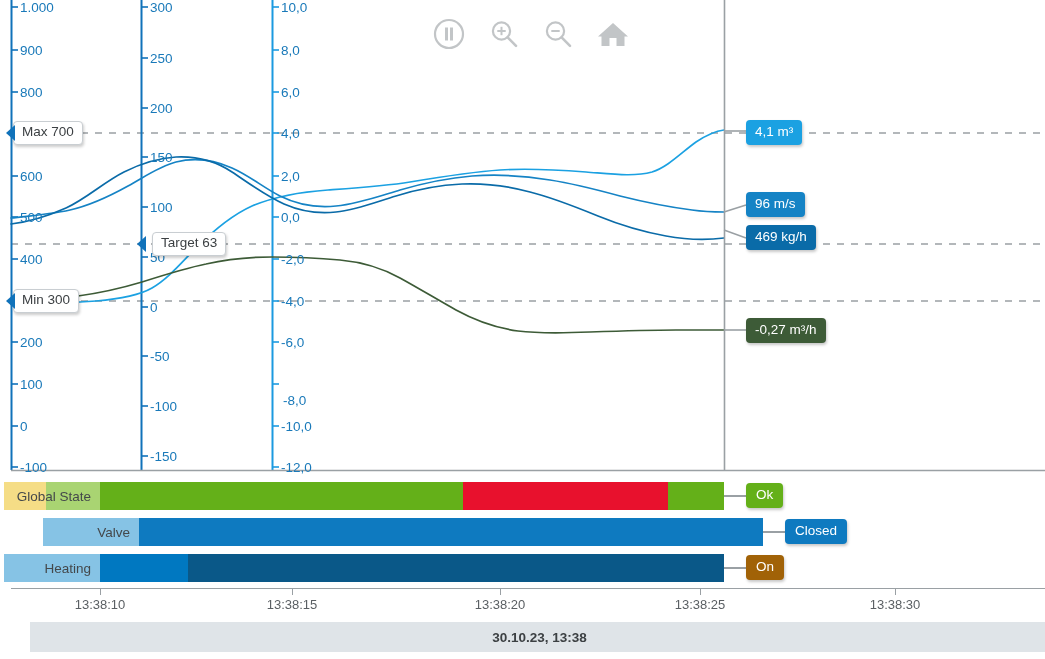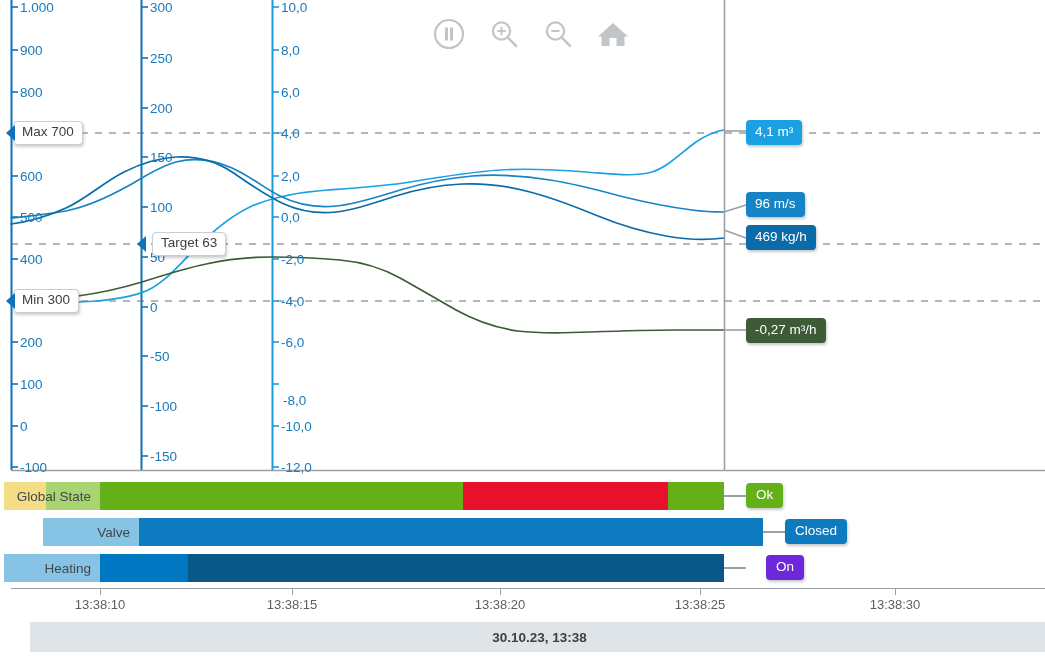--- a/index.html
+++ b/index.html
@@ -263,21 +263,21 @@
     </div>
 
     <div class="band-row" style="top:84px;">
       <div style="position:absolute;left:4px;top:0;width:96px;height:28px;background:#86c3e5;"></div>
       <div class="band-label">Heating</div>
       <div class="band-track" style="width:624px;">
         <div class="seg" style="left:0;width:88px;background:#0078c1;"></div>
         <div class="seg" style="left:88px;width:536px;background:#0a5888;"></div>
       </div>
       <div class="band-stub" style="left:724px;width:22px;"></div>
-      <div class="band-tag" style="left:746px;top:1px;background:#6d28d9;margin-left:20px;">On</div>
+      <div class="band-tag" style="left:746px;top:1px;background:#a16207;">On</div>
     </div>
   </div>
 
   <div class="timeaxis">
     <div style="position:absolute;left:11px;top:0;width:1034px;height:1px;background:#9aa0a4;"></div>
     <div class="ttick" style="left:100px;"></div>
     <div class="ttick" style="left:292px;"></div>
     <div class="ttick" style="left:500px;"></div>
     <div class="ttick" style="left:700px;"></div>
     <div class="ttick" style="left:895px;"></div>

